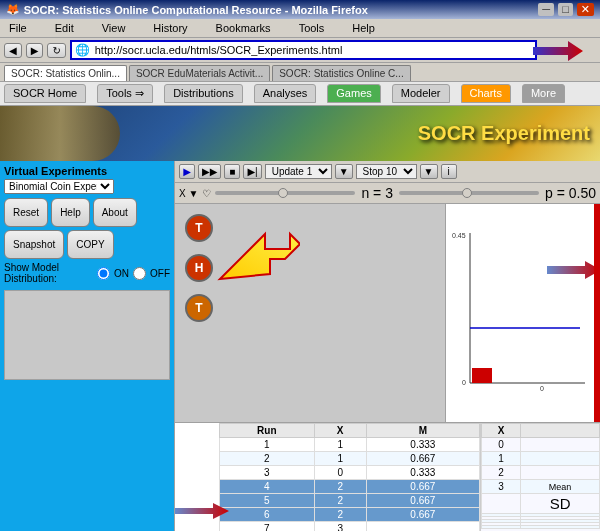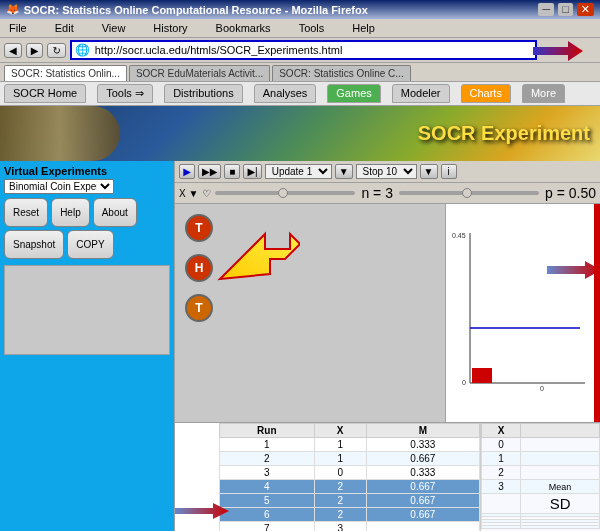--- a/index.html
+++ b/index.html
@@ -401,20 +401,27 @@
         </select>
       </div>
       <div class="btn-row">
         <button class="btn-small">Reset</button>
         <button class="btn-small">Help</button>
         <button class="btn-small">About</button>
       </div>
       <div class="btn-row">
         <button class="btn-small">Snapshot</button>
         <button class="btn-small">COPY</button>
+      </div>
+      <div class="radio-row">
+        <span>Show Model Distribution:</span>
+        <input type="radio" name="modeldist" checked="" style="">
+        <span>ON</span>
+        <input type="radio" name="modeldist" style="">
+        <span>OFF</span>
       </div>
 
       <div style="margin-top:6px; background:#c8c8c8; flex:1; height:90px; border:1px solid #a0a0a0;"></div>
     </div>
 
     <div class="right-panel">
 
       <div class="exp-toolbar">
         <button class="tool-btn play">▶</button>
         <button class="tool-btn">▶▶</button>

